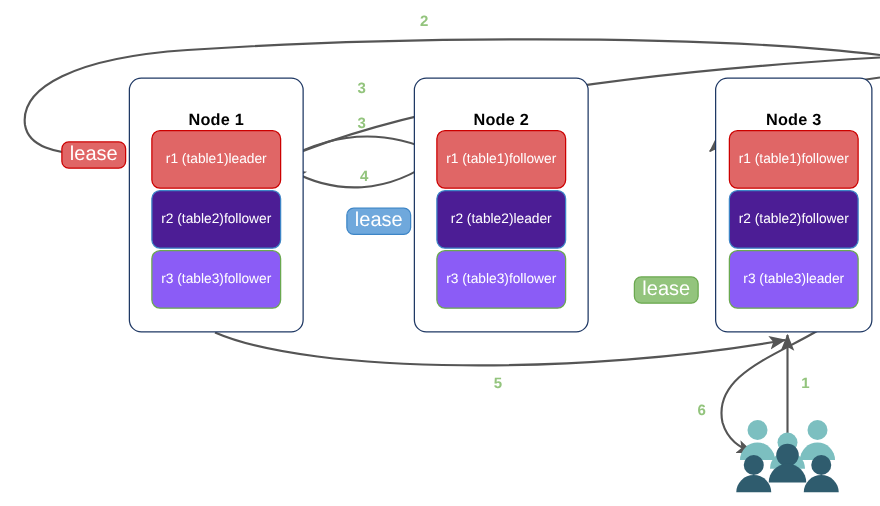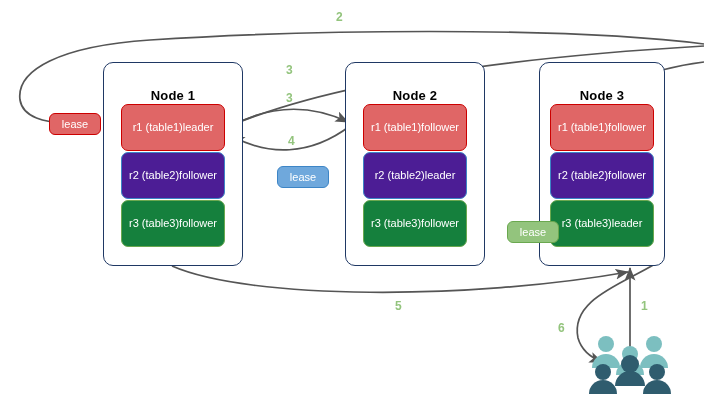--- a/index.html
+++ b/index.html
@@ -36,30 +36,30 @@
     display:flex;
     flex-direction:row;
     align-items:center;
     justify-content:center;
     color:#ffffff;
     font-size:11px;
     line-height:13px;
   }
   .replica.red{background:#e06666;border:1.4px solid #cc0000;}
   .replica.blue{background:#4c1d95;border:1.4px solid #3d85c6;}
-  .replica.green{background:#15803d;border:1.4px solid #6aa84f;}
+  .replica.green{background:#8b5cf6;border:1.4px solid #6aa84f;}
   .replica span{display:block;}
 
   .lease{
     position:absolute;
     box-sizing:border-box;
     width:52px;height:22px;
     border-radius:6px;
     display:flex;align-items:center;justify-content:center;
-    color:#ffffff;font-size:11px;
+    color:#ffffff;font-size:16px;
   }
   .lease.red{background:#e06666;border:1.4px solid #cc0000;}
   .lease.blue{background:#6fa8dc;border:1.4px solid #3d85c6;}
   .lease.green{background:#93c47d;border:1.4px solid #6aa84f;}
 
   .step-label{
     position:absolute;
     color:#93c47d;
     font-size:12px;
     font-weight:bold;
@@ -104,37 +104,37 @@
     <div class="replica blue">
       <span>r2 (table2)</span>
       <span>follower</span>
     </div>
     <div class="replica green">
       <span>r3 (table3)</span>
       <span>follower</span>
     </div>
   </div>
 
-  <div class="node" style="left:345px;top:62px;width:140px;height:204px;">
+  <div class="node" style="left:331px;top:62px;width:140px;height:204px;">
     <div class="node-title">Node 2</div>
     <div class="replica red">
       <span>r1 (table1)</span>
       <span>follower</span>
     </div>
     <div class="replica blue">
       <span>r2 (table2)</span>
       <span>leader</span>
     </div>
     <div class="replica green">
       <span>r3 (table3)</span>
       <span>follower</span>
     </div>
   </div>
 
-  <div class="node" style="left:539px;top:62px;width:126px;height:204px;">
+  <div class="node" style="left:572px;top:62px;width:126px;height:204px;">
     <div class="node-title">Node 3</div>
     <div class="replica red">
       <span>r1 (table1)</span>
       <span>follower</span>
     </div>
     <div class="replica blue">
       <span>r2 (table2)</span>
       <span>follower</span>
     </div>
     <div class="replica green">

